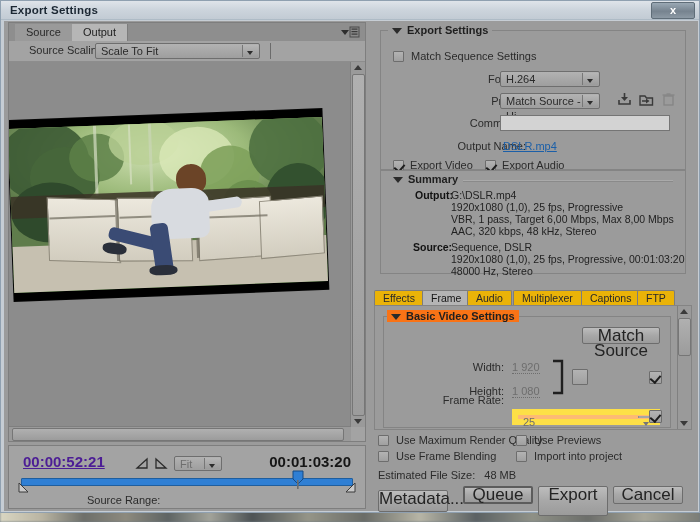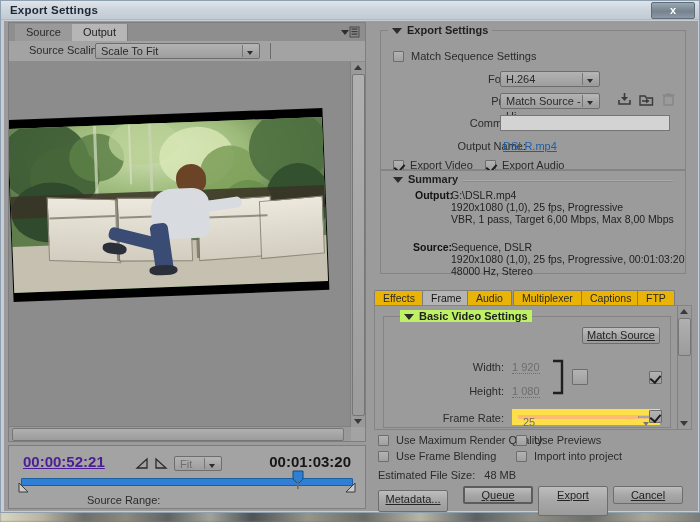--- a/index.html
+++ b/index.html
@@ -177,23 +177,22 @@
     position:relative;
   }
   .cbx.checked:after{
     content:"";position:absolute;left:2px;top:1px;width:5px;height:8px;
     border-right:2px solid #1d1d1d;border-bottom:2px solid #1d1d1d;
     transform:rotate(40deg);
   }
   .btn{
     background:linear-gradient(180deg,#bdbdbd 0%, #a8a8a8 48%, #9b9b9b 100%);
     border:1px solid #6d6d6d;border-radius:2px;
-    color:#242424;font-size:11px;text-align:center;cursor:pointer;
+    color:#242424;font-size:17px;text-align:center;cursor:pointer;
     box-sizing:border-box;
-    text-decoration:underline;
   }
   .btn.primary{border:2px solid #5c5c5c;}
   .field{
     background:#d3d3d3;border:1px solid #757575;box-sizing:border-box;
   }
   .disfield{
     background:#fdba74;border:6px solid #fde047;color:#6f6f6f;box-sizing:border-box;
   }
   .link{color:#1b5fa8;text-decoration:underline;cursor:pointer;}
   .mono-sum{font-size:10.5px;color:#222;line-height:12px;}
@@ -413,20 +412,21 @@
         </div>
         <div class="rule" style="left:82px;top:9px;width:210px;"></div>
 
         <div class="mono-sum" style="position:absolute;left:34px;top:18px;">
           <span class="sumlbl">Output:</span>
         </div>
         <div class="mono-sum" style="position:absolute;left:70px;top:18px;">
           <div>G:\DSLR.mp4</div>
           <div>1920x1080 (1,0), 25 fps, Progressive</div>
           <div>VBR, 1 pass, Target 6,00 Mbps, Max 8,00 Mbps</div>
+          <div>AAC, 320 kbps, 48 kHz, Stereo</div>
         </div>
 
         <div class="mono-sum" style="position:absolute;left:32px;top:70px;">
           <span class="sumlbl">Source:</span>
         </div>
         <div class="mono-sum" style="position:absolute;left:70px;top:70px;">
           <div>Sequence, DSLR</div>
           <div>1920x1080 (1,0), 25 fps, Progressive, 00:01:03:20</div>
           <div>48000 Hz, Stereo</div>
         </div>
@@ -437,42 +437,42 @@
         <div class="stab active" style="left:48px;">Frame</div>
         <div class="stab" style="left:93px;">Audio</div>
         <div class="stab" style="left:139px;">Multiplexer</div>
         <div class="stab" style="left:207px;">Captions</div>
         <div class="stab" style="left:263px;">FTP</div>
       </div>
 
       <div style="position:absolute;left:2px;top:283px;width:318px;height:125px;background:#9b9b9b;border:1px solid #848484;box-sizing:border-box;">
 
         <div class="group" style="left:8px;top:10px;width:288px;height:112px;">
-          <div style="position:absolute;left:16px;top:-7px;background:#bef264;padding:0 4px;">
+          <div style="position:absolute;left:3px;top:-7px;background:#f97316;padding:0 4px;">
             <span class="twirl"></span><span class="grouptitle">Basic Video Settings</span>
           </div>
 
           <div class="btn" style="position:absolute;right:10px;top:10px;width:78px;height:17px;line-height:15px;">Match Source</div>
 
           <span class="lbl" style="position:absolute;left:60px;top:44px;width:60px;text-align:right;">Width:</span>
           <span style="position:absolute;left:128px;top:44px;color:#6e6e6e;border-bottom:1px dotted #6e6e6e;">1 920</span>
 
           <span class="lbl" style="position:absolute;left:60px;top:68px;width:60px;text-align:right;">Height:</span>
           <span style="position:absolute;left:128px;top:68px;color:#6e6e6e;border-bottom:1px dotted #6e6e6e;">1 080</span>
 
           <div style="position:absolute;left:168px;top:42px;">
             <svg width="14" height="36" viewBox="0 0 14 36">
               <path d="M1,2 h9 v32 h-9" fill="none" stroke="#1f1f1f" stroke-width="2.4"></path>
             </svg>
           </div>
           <span class="cbx" style="position:absolute;left:188px;top:52px;width:16px;height:16px;"></span>
 
           <span class="cbx checked" style="position:absolute;right:8px;top:54px;width:13px;height:13px;"></span>
 
-          <span class="lbl" style="position:absolute;left:40px;top:95px;width:80px;text-align:right;">Frame Rate:</span>
+          <span class="lbl" style="position:absolute;left:40px;top:77px;width:80px;text-align:right;">Frame Rate:</span>
           <div class="disfield" style="position:absolute;left:128px;top:92px;width:148px;height:16px;line-height:15px;padding-left:5px;font-size:11px;color:#6e6e6e;position:absolute;">
             <span>25</span>
             <span style="position:absolute;right:1px;top:1px;bottom:1px;width:14px;background:#a6a6a6;border-left:1px solid #8e8e8e;">
               <span style="position:absolute;left:4px;top:6px;border-left:3px solid transparent;border-right:3px solid transparent;border-top:4px solid #767676;"></span>
             </span>
           </div>
           <span class="cbx checked" style="position:absolute;right:8px;top:93px;width:13px;height:13px;"></span>
         </div>
 
         <div class="smallvscroll">

